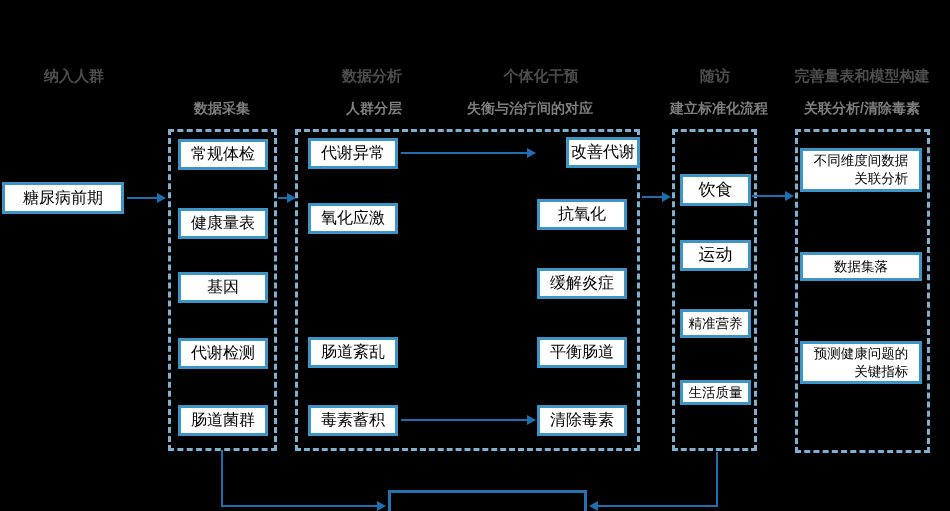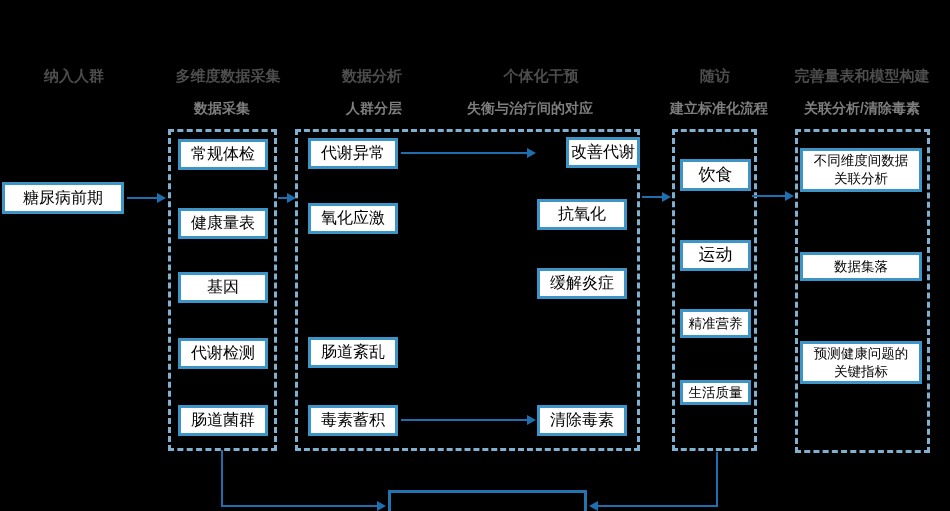--- a/index.html
+++ b/index.html
@@ -18,21 +18,21 @@
   .group{
     position:absolute;box-sizing:border-box;
     border:3px dashed var(--dash-color,#7fb0cf);
   }
   .node{
     position:absolute;box-sizing:border-box;
     background:var(--node-bg,#fff);
     border:3px solid var(--node-border,#3d94c6);
     color:var(--node-text,#000);
     display:flex;align-items:center;justify-content:center;
-    font-size:16px;line-height:1.3;text-align:center;white-space:pre-line;
+    font-size:16px;line-height:1.3;text-align:right;white-space:pre-line;
   }
   .node.big{font-size:17px;}
   .node.small{font-size:13.5px;}
   .aline{position:absolute;background:var(--arrow-color,#1f6fb0);}
   .ahead-r{
     position:absolute;width:0;height:0;
     border-top:5px solid transparent;border-bottom:5px solid transparent;
     border-left:9px solid var(--arrow-color,#1f6fb0);
   }
   .ahead-l{
@@ -44,21 +44,20 @@
     position:absolute;box-sizing:border-box;background:transparent;
     border:3px solid var(--bottom-border,#2273b0);
   }
 </style>
 </head>
 <body>
 
 <div class="canvas">
 
   <div class="stage-title" style="left:74px;top:51px">纳入人群</div>
-  <div class="stage-title" style="left:228px;top:51px">多维度数据采集</div>
   <div class="stage-title" style="left:372px;top:51px">数据分析</div>
   <div class="stage-title" style="left:541px;top:51px">个体化干预</div>
   <div class="stage-title" style="left:715px;top:51px">随访</div>
   <div class="stage-title" style="left:862px;top:51px">完善量表和模型构建</div>
 
   <div class="stage-sub" style="left:222px;top:84px">数据采集</div>
   <div class="stage-sub" style="left:374px;top:84px">人群分层</div>
   <div class="stage-sub" style="left:530px;top:84px">失衡与治疗间的对应</div>
   <div class="stage-sub" style="left:719px;top:84px">建立标准化流程</div>
   <div class="stage-sub" style="left:862px;top:84px">关联分析/清除毒素</div>
@@ -77,23 +76,24 @@
   <div class="node" style="left:178px;top:389px;width:90px;height:31px">肠道菌群</div>
 
   <div class="node" style="left:308px;top:122px;width:90px;height:31px">代谢异常</div>
   <div class="node" style="left:308px;top:187px;width:90px;height:31px">氧化应激</div>
   <div class="node" style="left:308px;top:321px;width:90px;height:31px">肠道紊乱</div>
   <div class="node" style="left:308px;top:389px;width:90px;height:31px">毒素蓄积</div>
 
   <div class="node" style="left:566px;top:121px;width:74px;height:31px">改善代谢</div>
   <div class="node" style="left:537px;top:183px;width:90px;height:31px">抗氧化</div>
   <div class="node" style="left:537px;top:252px;width:90px;height:31px">缓解炎症</div>
+  <div class="node" style="left:537px;top:321px;width:90px;height:31px">平衡肠道</div>
   <div class="node" style="left:537px;top:389px;width:90px;height:31px">清除毒素</div>
 
-  <div class="node big" style="left:680px;top:143px;width:71px;height:32px">饮食</div>
+  <div class="node big" style="left:680px;top:158px;width:71px;height:32px">饮食</div>
   <div class="node big" style="left:680px;top:224px;width:71px;height:31px">运动</div>
   <div class="node small" style="left:680px;top:293px;width:71px;height:29px">精准营养</div>
   <div class="node small" style="left:680px;top:364px;width:71px;height:25px">生活质量</div>
 
   <div class="node small" style="left:800px;top:132px;width:122px;height:44px">不同维度间数据
 关联分析</div>
   <div class="node small" style="left:800px;top:236px;width:122px;height:29px">数据集落</div>
   <div class="node small" style="left:800px;top:325px;width:122px;height:43px">预测健康问题的
 关键指标</div>
 

